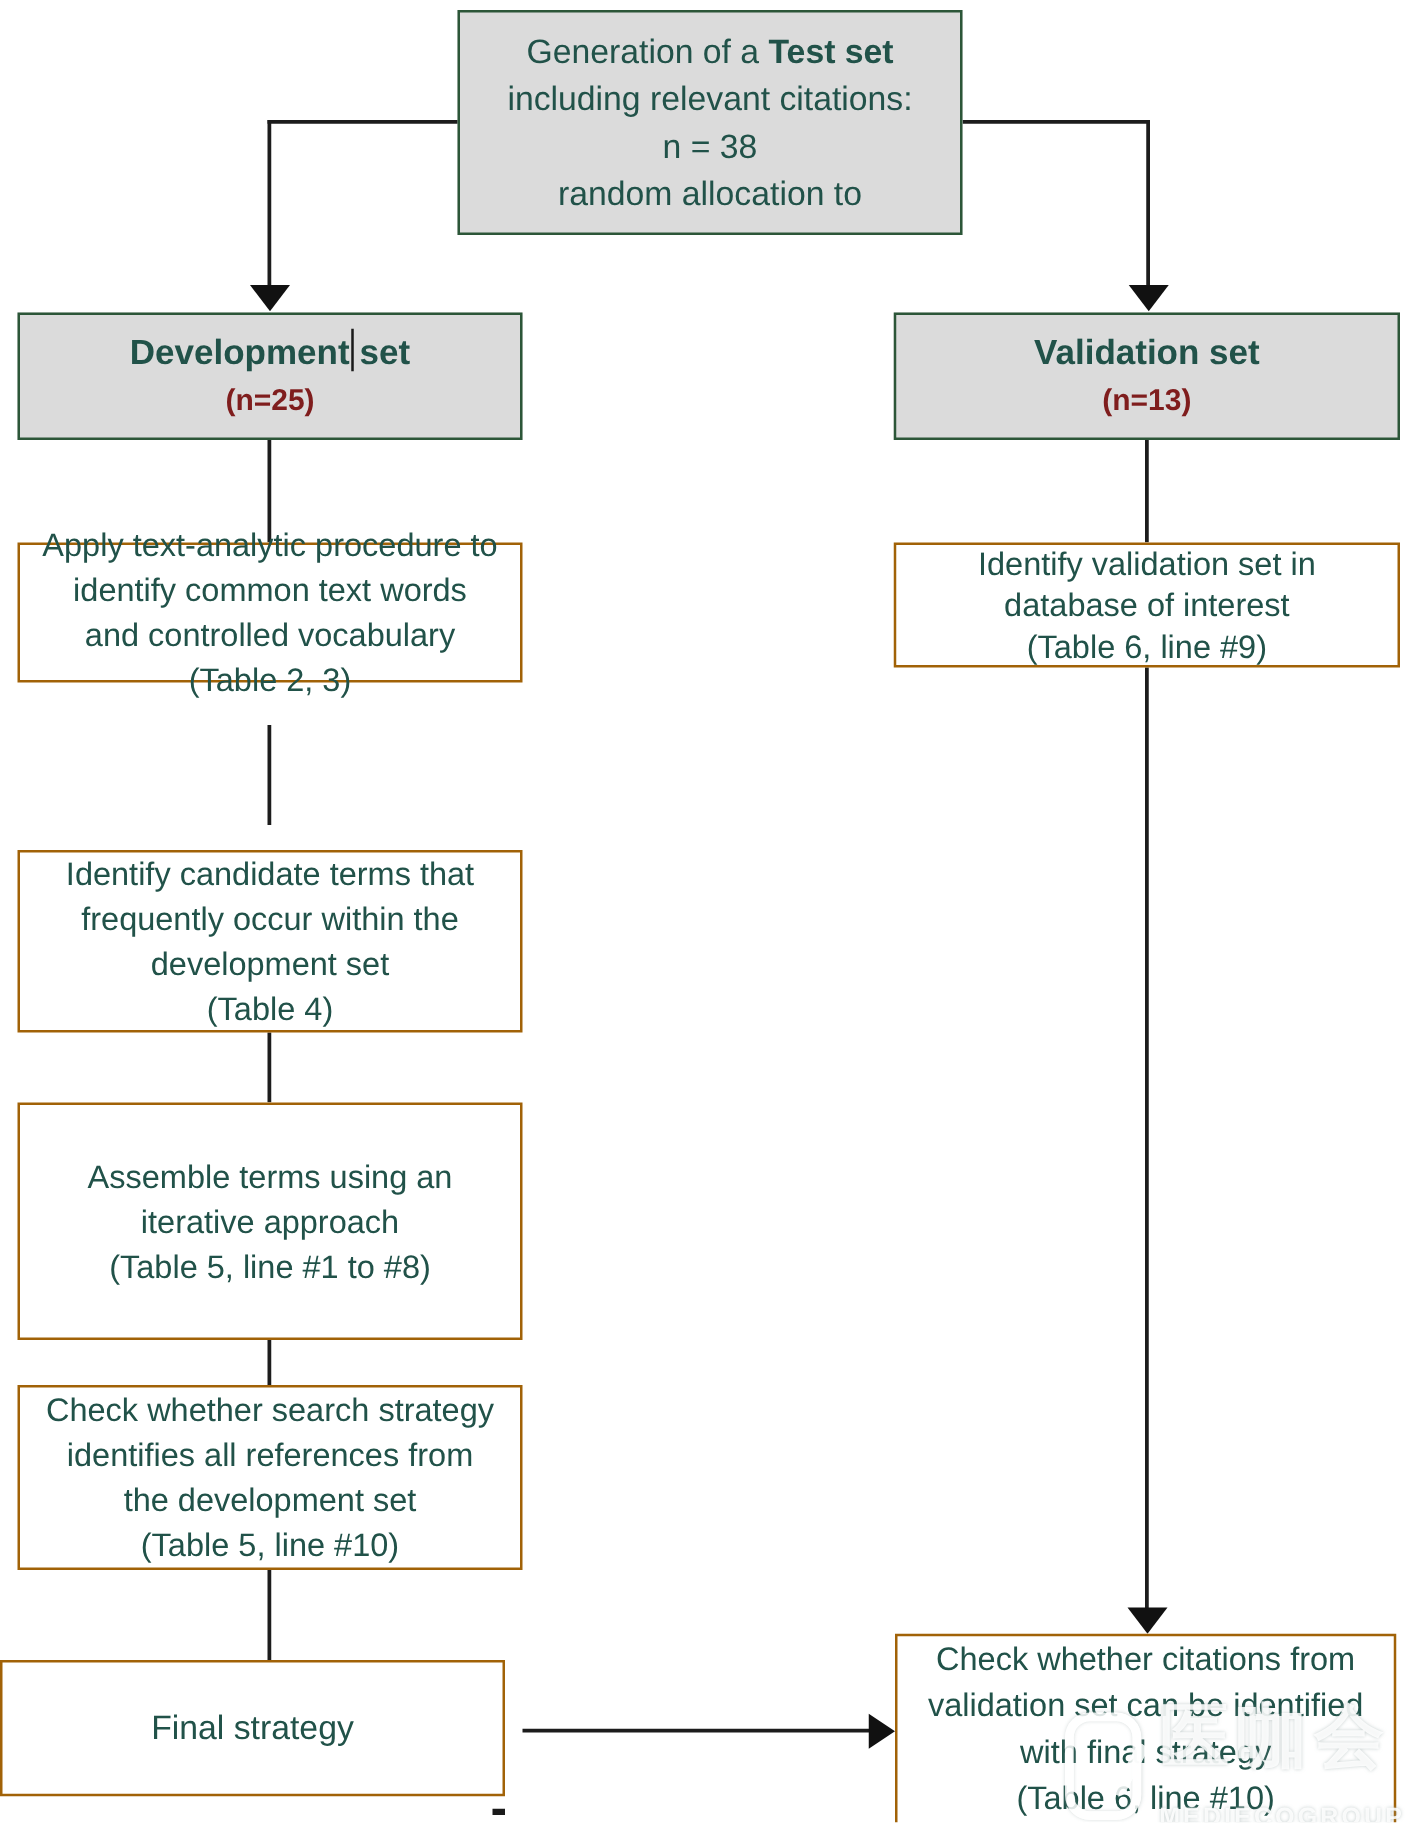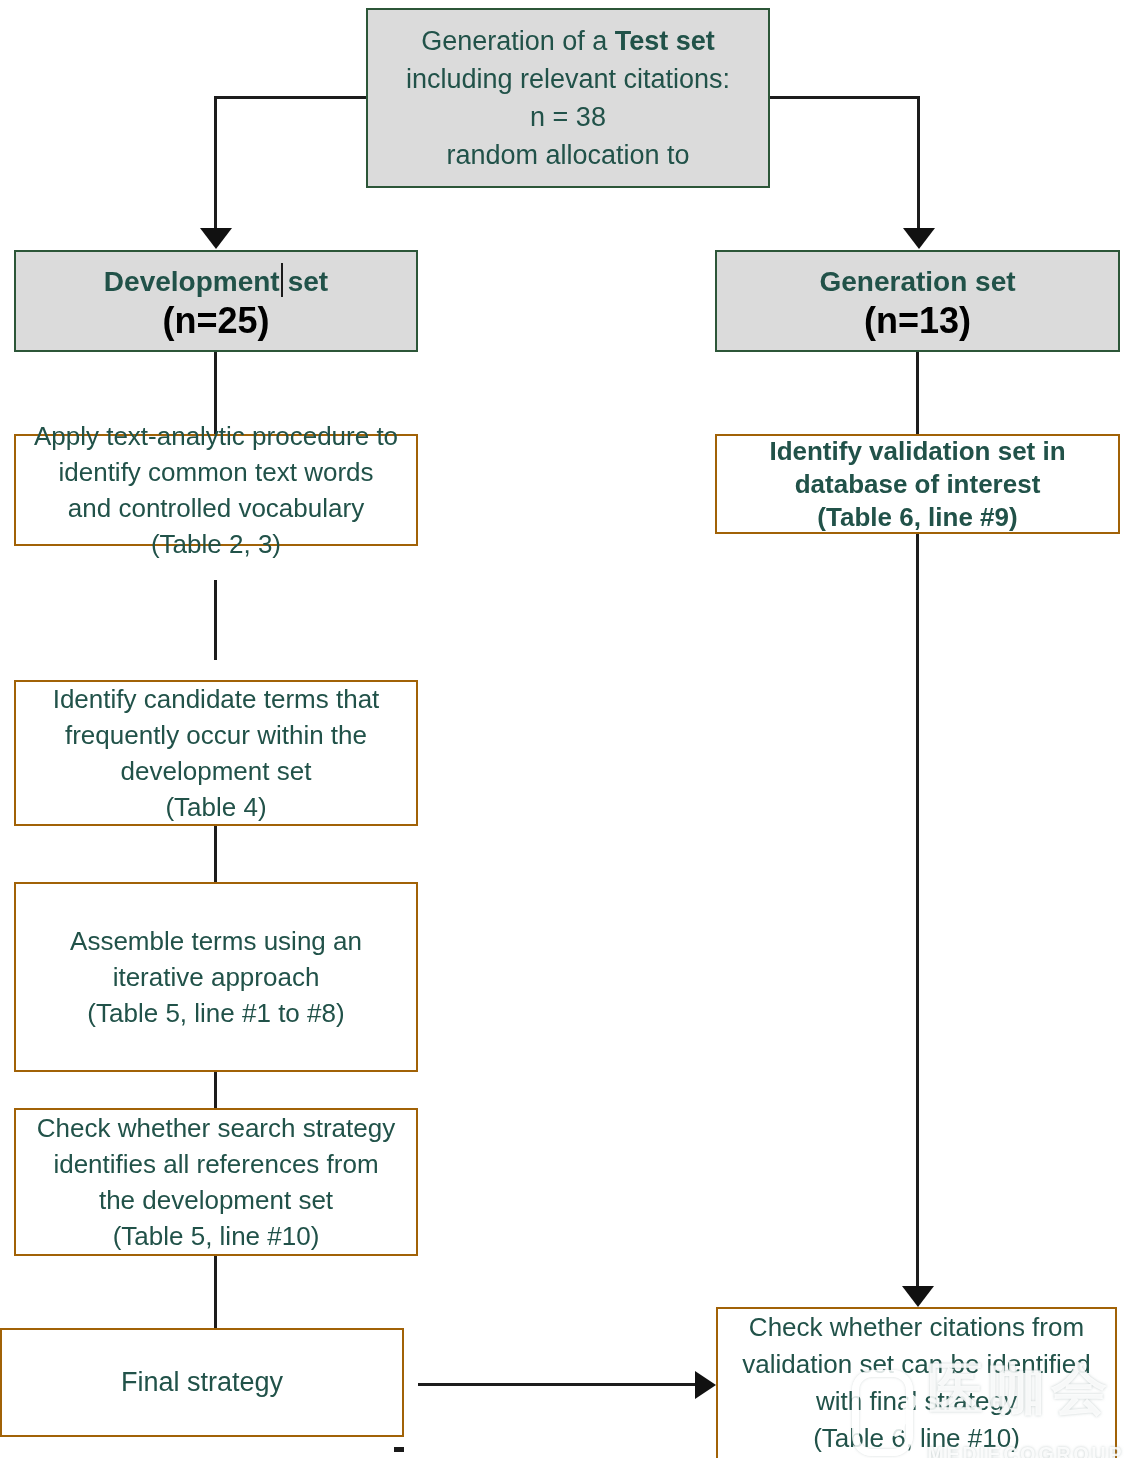--- a/index.html
+++ b/index.html
@@ -20,21 +20,21 @@
     display:flex;
     flex-direction:column;
     align-items:center;
     justify-content:center;
     text-align:center;
   }
   .box.header{background:#dbdbdb;border-color:#2c5638;}
   .box-text{font-size:26px;line-height:36px;color:#215249;}
   .top-text{font-size:27px;line-height:38px;color:#215249;}
   .header-title{font-size:28px;line-height:40px;font-weight:bold;color:#215249;}
-  .header-sub{font-size:36px;line-height:38px;font-weight:bold;color:#000000;}
+  .header-sub{font-size:24px;line-height:38px;font-weight:bold;color:#7f1d1d;}
   .final-label{font-size:27px;color:#215249;}
   b{font-weight:bold;}
   
   .caret{
     display:inline-block;width:2px;height:34px;
     background:#1a1a1a;vertical-align:-6px;
     margin-left:1px;margin-right:5px;
   }
   
   .hline,.vline{position:absolute;background:#1c1c1c;}
@@ -110,21 +110,21 @@
     <div class="top-text"><span>Generation of a </span><b>Test set</b></div>
     <div class="top-text">including relevant citations:<br>n = 38<br>random allocation to</div>
   </div>
 
   <div class="box header" style="left:14px;top:250px;width:404px;height:102px;">
     <div class="header-title"><span>Development</span><span class="caret"></span><span>set</span></div>
     <div class="header-sub">(n=25)</div>
   </div>
 
   <div class="box header" style="left:715px;top:250px;width:405px;height:102px;">
-    <div class="header-title">Generation set</div>
+    <div class="header-title">Validation set</div>
     <div class="header-sub">(n=13)</div>
   </div>
 
   <div class="box" style="left:14px;top:434px;width:404px;height:112px;">
     <div class="box-text">Apply text-analytic procedure to<br>identify common text words<br>and controlled vocabulary<br>(Table 2, 3)</div>
   </div>
 
   <div class="box" style="left:14px;top:680px;width:404px;height:146px;">
     <div class="box-text">Identify candidate terms that<br>frequently occur  within the<br>development set<br>(Table 4)</div>
   </div>
@@ -135,21 +135,21 @@
 
   <div class="box" style="left:14px;top:1108px;width:404px;height:148px;">
     <div class="box-text">Check whether search strategy<br>identifies all references from<br>the development set<br>(Table 5, line #10)</div>
   </div>
 
   <div class="box" style="left:0;top:1328px;width:404px;height:109px;">
     <div class="final-label">Final strategy</div>
   </div>
 
   <div class="box" style="left:715px;top:434px;width:405px;height:100px;">
-    <div class="box-text" style="line-height:33px;font-weight:bold;">Identify validation set in<br>database of interest<br>(Table 6, line #9)</div>
+    <div class="box-text" style="line-height:33px;">Identify validation set in<br>database of interest<br>(Table 6, line #9)</div>
   </div>
 
   <div class="box" style="left:716px;top:1307px;width:401px;height:162px;">
     <div class="box-text" style="line-height:37px;padding-bottom:10px;">Check whether citations  from<br>validation set can be identified<br>with  final strategy<br>(Table 6, line #10)</div>
   </div>
 
   <div class="watermark">
     <div class="wm-logo">
       <div class="wm-logo-glyph"></div>
     </div>

